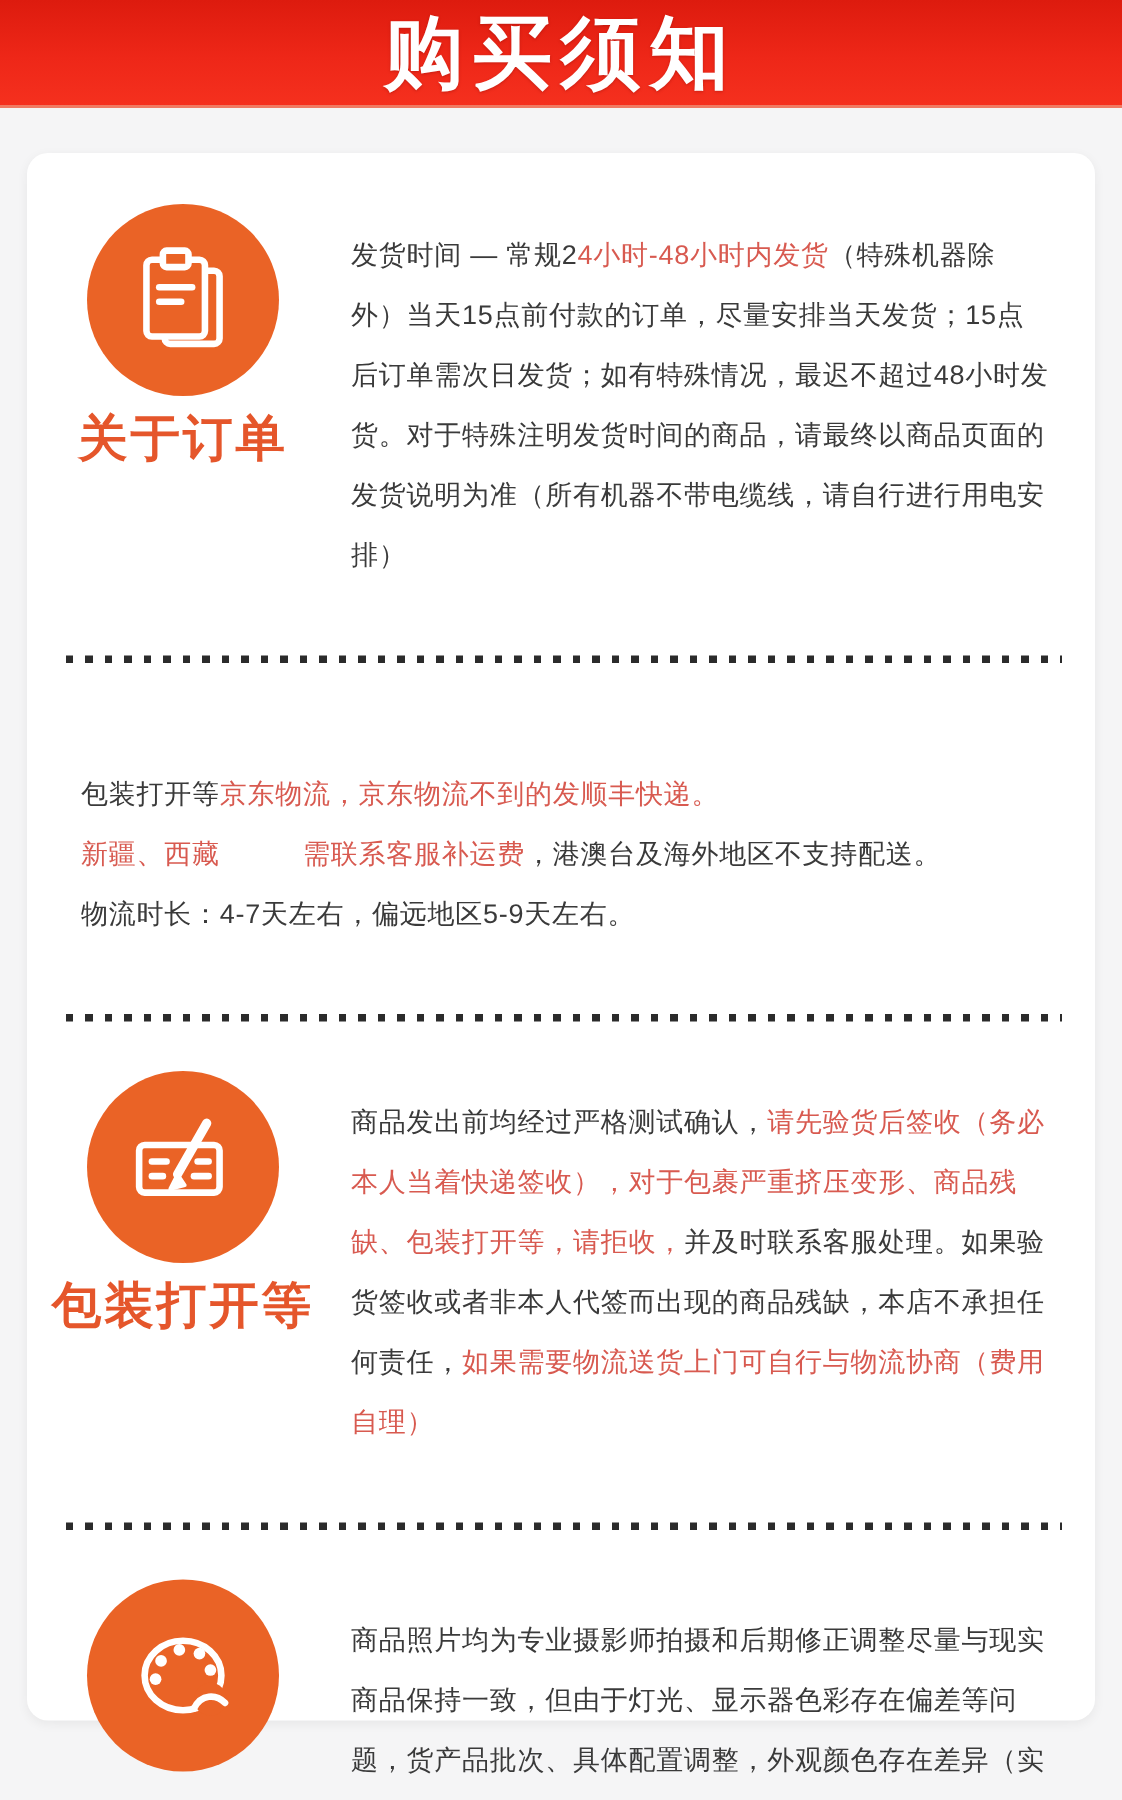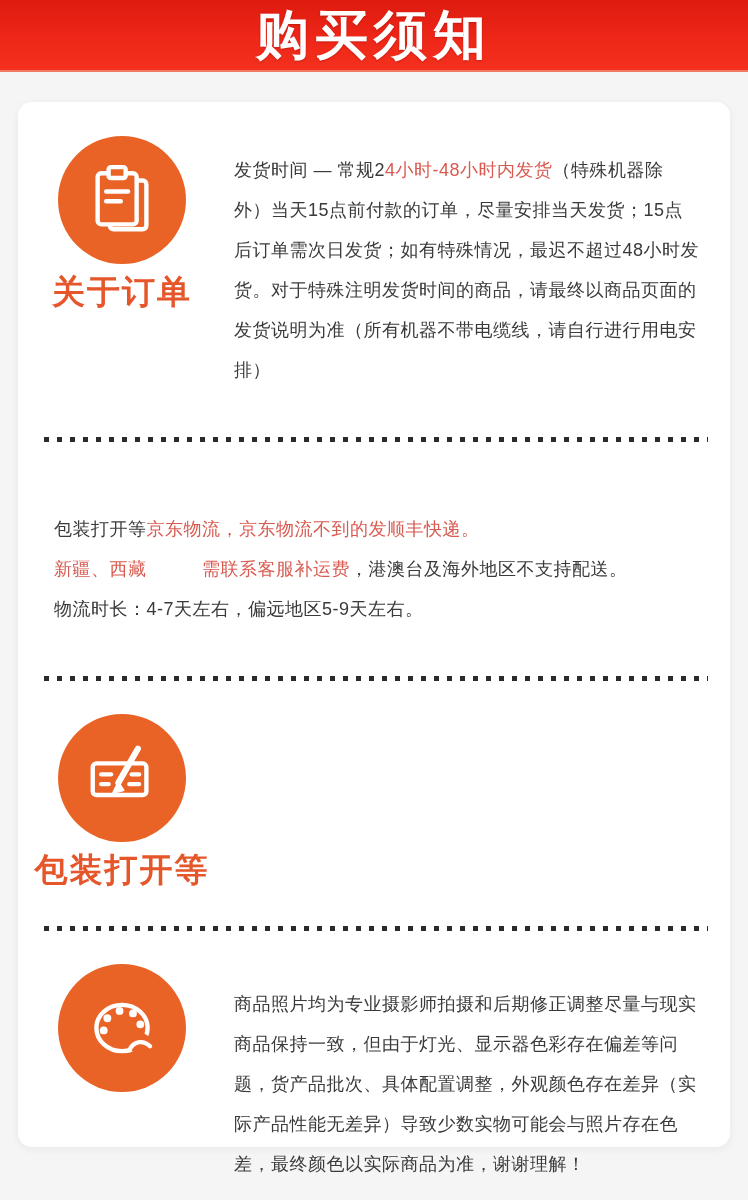--- a/index.html
+++ b/index.html
@@ -102,20 +102,21 @@
           <path d="M15 29 H23"></path>
           <path d="M15 37 H21"></path>
           <path d="M40 29 H46"></path>
           <path d="M38 37 H46"></path>
           <path d="M45 8 L29 36" stroke-width="5"></path>
           <path d="M29 36 L25 44 L33 42 Z" fill="#ffffff" stroke-width="2"></path>
         </svg>
       </div>
       <div class="icon-label">包装打开等</div>
     </div>
+    <p class="body-text"><span class="seg-dark">商品发出前均经过严格测试确认，</span><span class="seg-red">请先验货后签收（务必本人当着快递签收），对于包裹严重挤压变形、商品残缺、包装打开等，请拒收，</span><span class="seg-dark">并及时联系客服处理。如果验货签收或者非本人代签而出现的商品残缺，本店不承担任何责任，</span><span class="seg-red">如果需要物流送货上门可自行与物流协商（费用自理）</span></p>
   </section>
 
   <div class="dotted-sep"></div>
 
   <section class="notice-row">
     <div class="left-col">
       <div class="icon-circle">
         <svg width="78" height="78" viewBox="0 0 64 64" fill="none" stroke="#ffffff" stroke-width="3.6" stroke-linecap="round" stroke-linejoin="round">
           <ellipse cx="32" cy="32" rx="21" ry="19"></ellipse>
           <circle cx="47" cy="45" r="9" fill="#ea6326" stroke="none"></circle>

